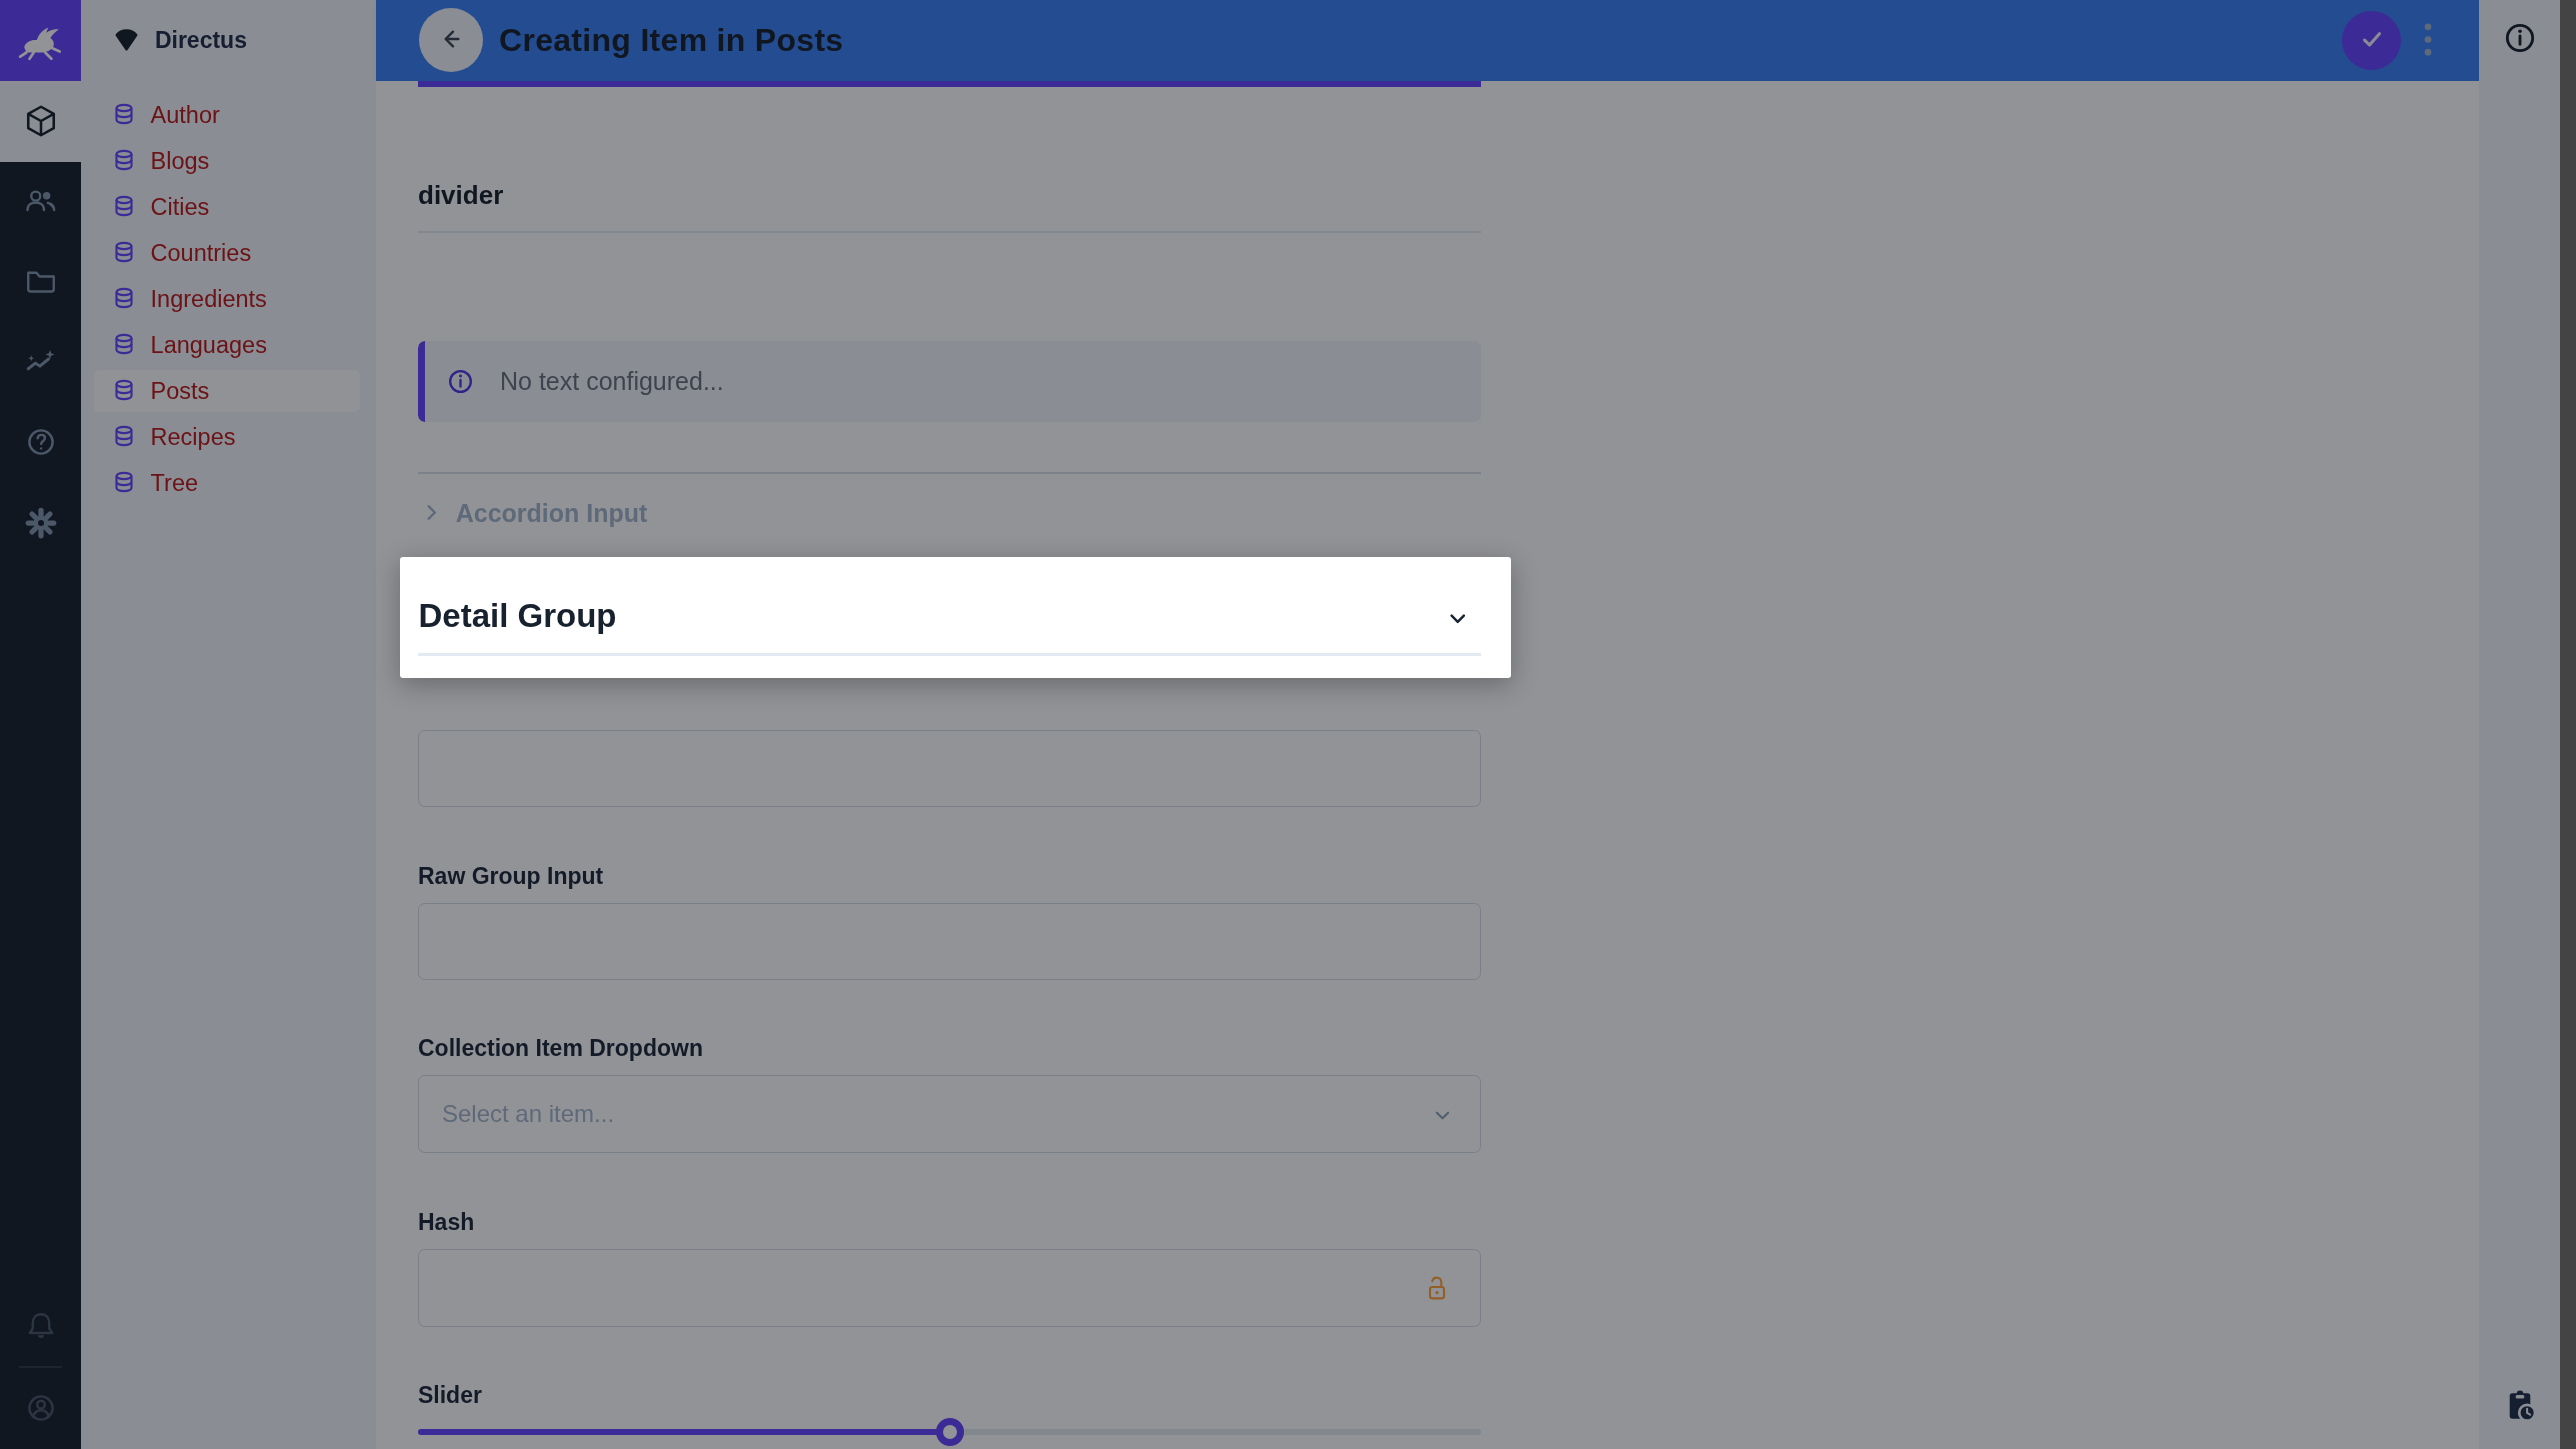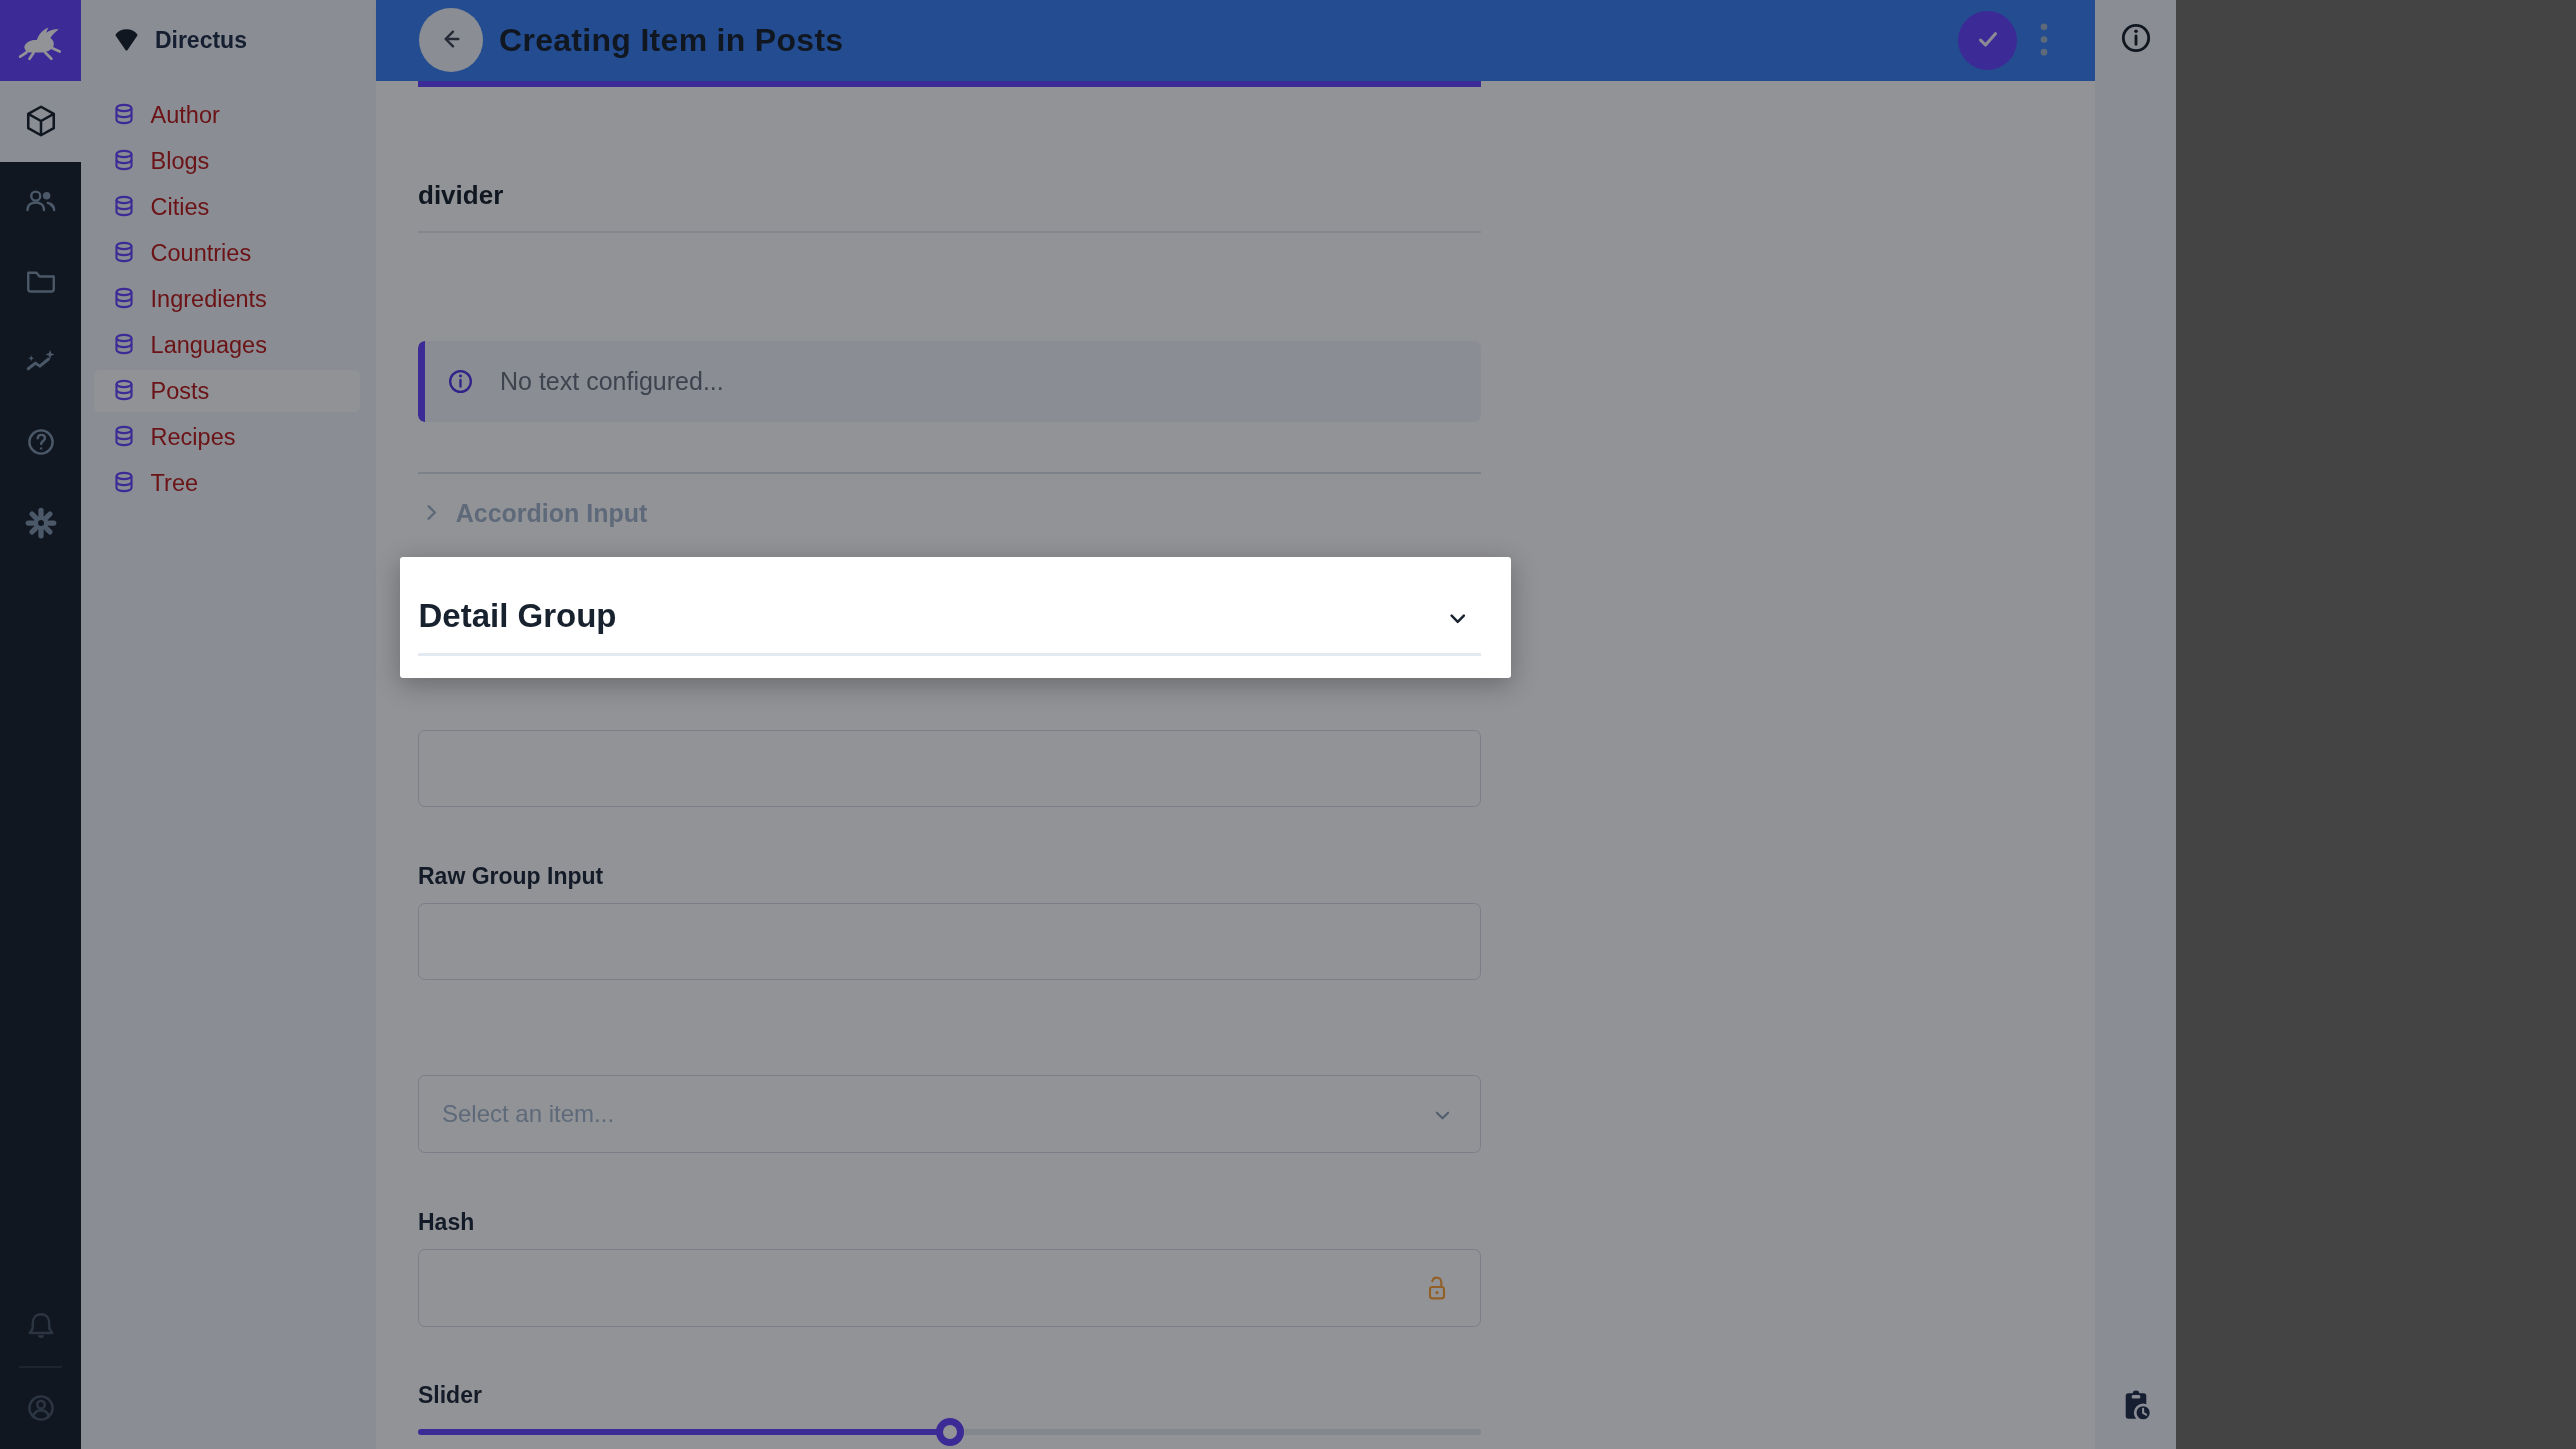--- a/index.html
+++ b/index.html
@@ -1,18 +1,18 @@
 <!DOCTYPE html>
 <html style="font-size:10.7px"><head>
 <meta charset="utf-8">
 <style>
   * { margin:0; padding:0; box-sizing:border-box; }
   html,body { width:100%; height:100%; background:#444; }
   .page {
-    position:relative; width:2176px; height:1449px; overflow:hidden;
+    position:relative; width:2560px; height:1449px; overflow:hidden;
     background:#ffffff; font-family:"Liberation Sans", sans-serif;
   }
   
   .module-bar { position:absolute; left:0; top:0; width:81px; height:1449px; background:#18222F; z-index:2; }
   .logo-cell { position:absolute; left:0; top:0; width:81px; height:81px; background:#6644FF; display:flex; align-items:center; justify-content:center; }
   .mod-item { position:absolute; left:0; width:81px; height:81px; display:flex; align-items:center; justify-content:center; color:#8196AD; }
   .mod-item.active { background:#F0F4F9; color:#18222F; }
   .mod-divider { position:absolute; left:19px; top:1366px; width:43px; height:2px; background:#2E3A4A; }
   
   .nav { position:absolute; left:81px; top:0; width:295px; height:1449px; background:#F0F4F9; }
@@ -320,20 +320,21 @@
           </svg>
         </span>
         <div class="card-rule"></div>
       </div>
 
       <input class="col field f-input" value="" style="">
 
       <div class="col f-label t-label2">Raw Group Input</div>
       <input class="col field f-input2" value="" style="">
 
+      <div class="col f-label t-label3">Collection Item Dropdown</div>
       <div class="col field f-select">
         <span class="placeholder">Select an item...</span>
         <span class="sel-chevron">
           <svg width="27" height="27" viewBox="0 0 48 48" fill="none" stroke="#8BA0B8" stroke-width="3.6" stroke-linecap="round" stroke-linejoin="round">
             <path d="M14 19 L24 29 L34 19"></path>
           </svg>
         </span>
       </div>
 
       <div class="col f-label t-label4">Hash</div>

